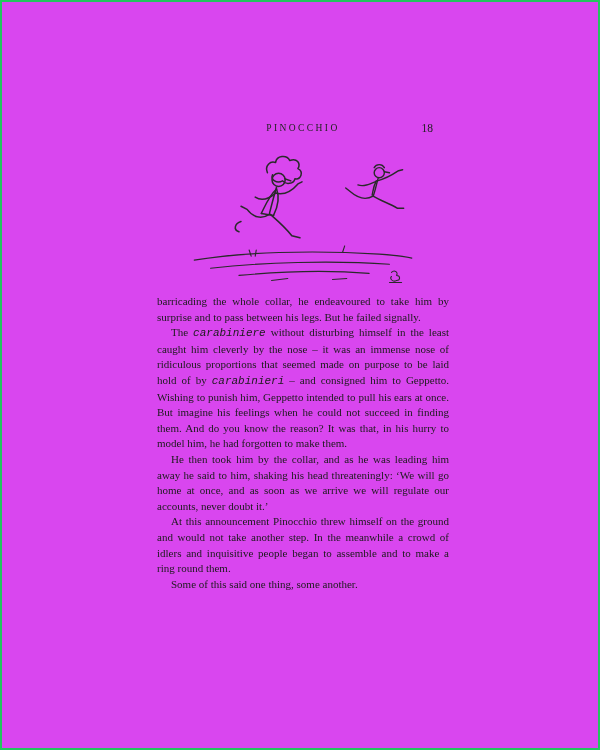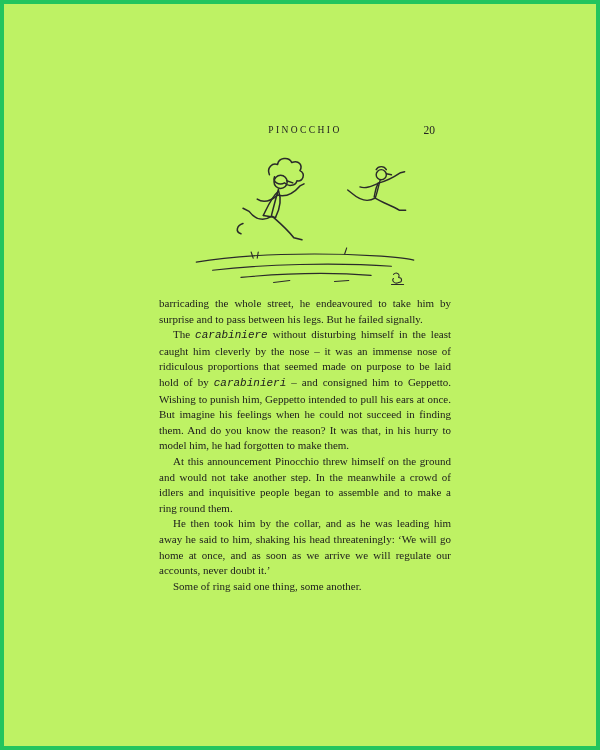--- a/index.html
+++ b/index.html
@@ -4,23 +4,23 @@
 <style>
   html, body {
     margin: 0;
     padding: 0;
     background: #ffffff;
   }
   .book-page {
     position: relative;
     width: 600px;
     height: 750px;
-    background: #bef264;
+    background: #d946ef;
     box-sizing: border-box;
-    border: 4px solid #22c55e;
+    border: 2px solid #22c55e;
     font-family: "Liberation Serif", serif;
     color: #1c1c1c;
     overflow: hidden;
   }
   .page-header {
     position: absolute;
     top: 121px;
     left: 155px;
     width: 292px;
     height: 16px;
@@ -74,21 +74,21 @@
     font-family: Liberation Mono, monospace;
   }
 </style>
 </head>
 <body>
 
 <div class="book-page">
 
   <div class="page-header">
     <span class="running-title">PINOCCHIO</span>
-    <span class="page-number">20</span>
+    <span class="page-number">18</span>
   </div>
 
   <div class="illustration-wrap">
     <svg viewBox="0 0 240 135" xmlns="http://www.w3.org/2000/svg" fill="none" stroke="#2a2a2a" stroke-linecap="round" stroke-linejoin="round">
 
       <g stroke-width="1.5">
         <path d="M86,22 c-3,-7 3,-12 8,-10 c1,-7 11,-8 14,-2 c7,-3 11,3 8,8 c6,3 3,11 -3,10 c-1,5 -9,6 -12,2 c-6,3 -12,-1 -10,-6"></path>
         <circle cx="97" cy="29" r="6.5"></circle>
         <path d="M103,28 l6,2"></path>
         <path d="M95,36 C92,46 90,54 88,62"></path>
@@ -126,20 +126,20 @@
       </g>
 
       <g stroke-width="1">
         <path d="M208,120 c3,-3 7,0 5,3 c4,0 4,5 0,5 c-4,2 -7,-2 -5,-4"></path>
         <path d="M206,130 l12,0"></path>
       </g>
     </svg>
   </div>
 
   <div class="text-block">
-      <p><span>barricading the whole street, he endeavoured to take him by surprise and to pass between his legs. But he failed signally.</span></p>
+      <p><span>barricading the whole collar, he endeavoured to take him by surprise and to pass between his legs. But he failed signally.</span></p>
       <p class="indent"><span>The </span><i>carabiniere</i><span> without disturbing himself in the least caught him cleverly by the nose – it was an immense nose of ridiculous proportions that seemed made on purpose to be laid hold of by </span><i>carabinieri</i><span> – and consigned him to Geppetto. Wishing to punish him, Geppetto intended to pull his ears at once. But imagine his feelings when he could not succeed in finding them. And do you know the reason? It was that, in his hurry to model him, he had forgotten to make them.</span></p>
+      <p class="indent"><span>He then took him by the collar, and as he was leading him away he said to him, shaking his head threateningly: ‘We will go home at once, and as soon as we arrive we will regulate our accounts, never doubt it.’</span></p>
       <p class="indent"><span>At this announcement Pinocchio threw himself on the ground and would not take another step. In the meanwhile a crowd of idlers and inquisitive people began to assemble and to make a ring round them.</span></p>
-      <p class="indent"><span>He then took him by the collar, and as he was leading him away he said to him, shaking his head threateningly: ‘We will go home at once, and as soon as we arrive we will regulate our accounts, never doubt it.’</span></p>
-      <p class="indent"><span>Some of ring said one thing, some another.</span></p>
+      <p class="indent"><span>Some of this said one thing, some another.</span></p>
     </div>
 
 </div>
 
 </body></html>

